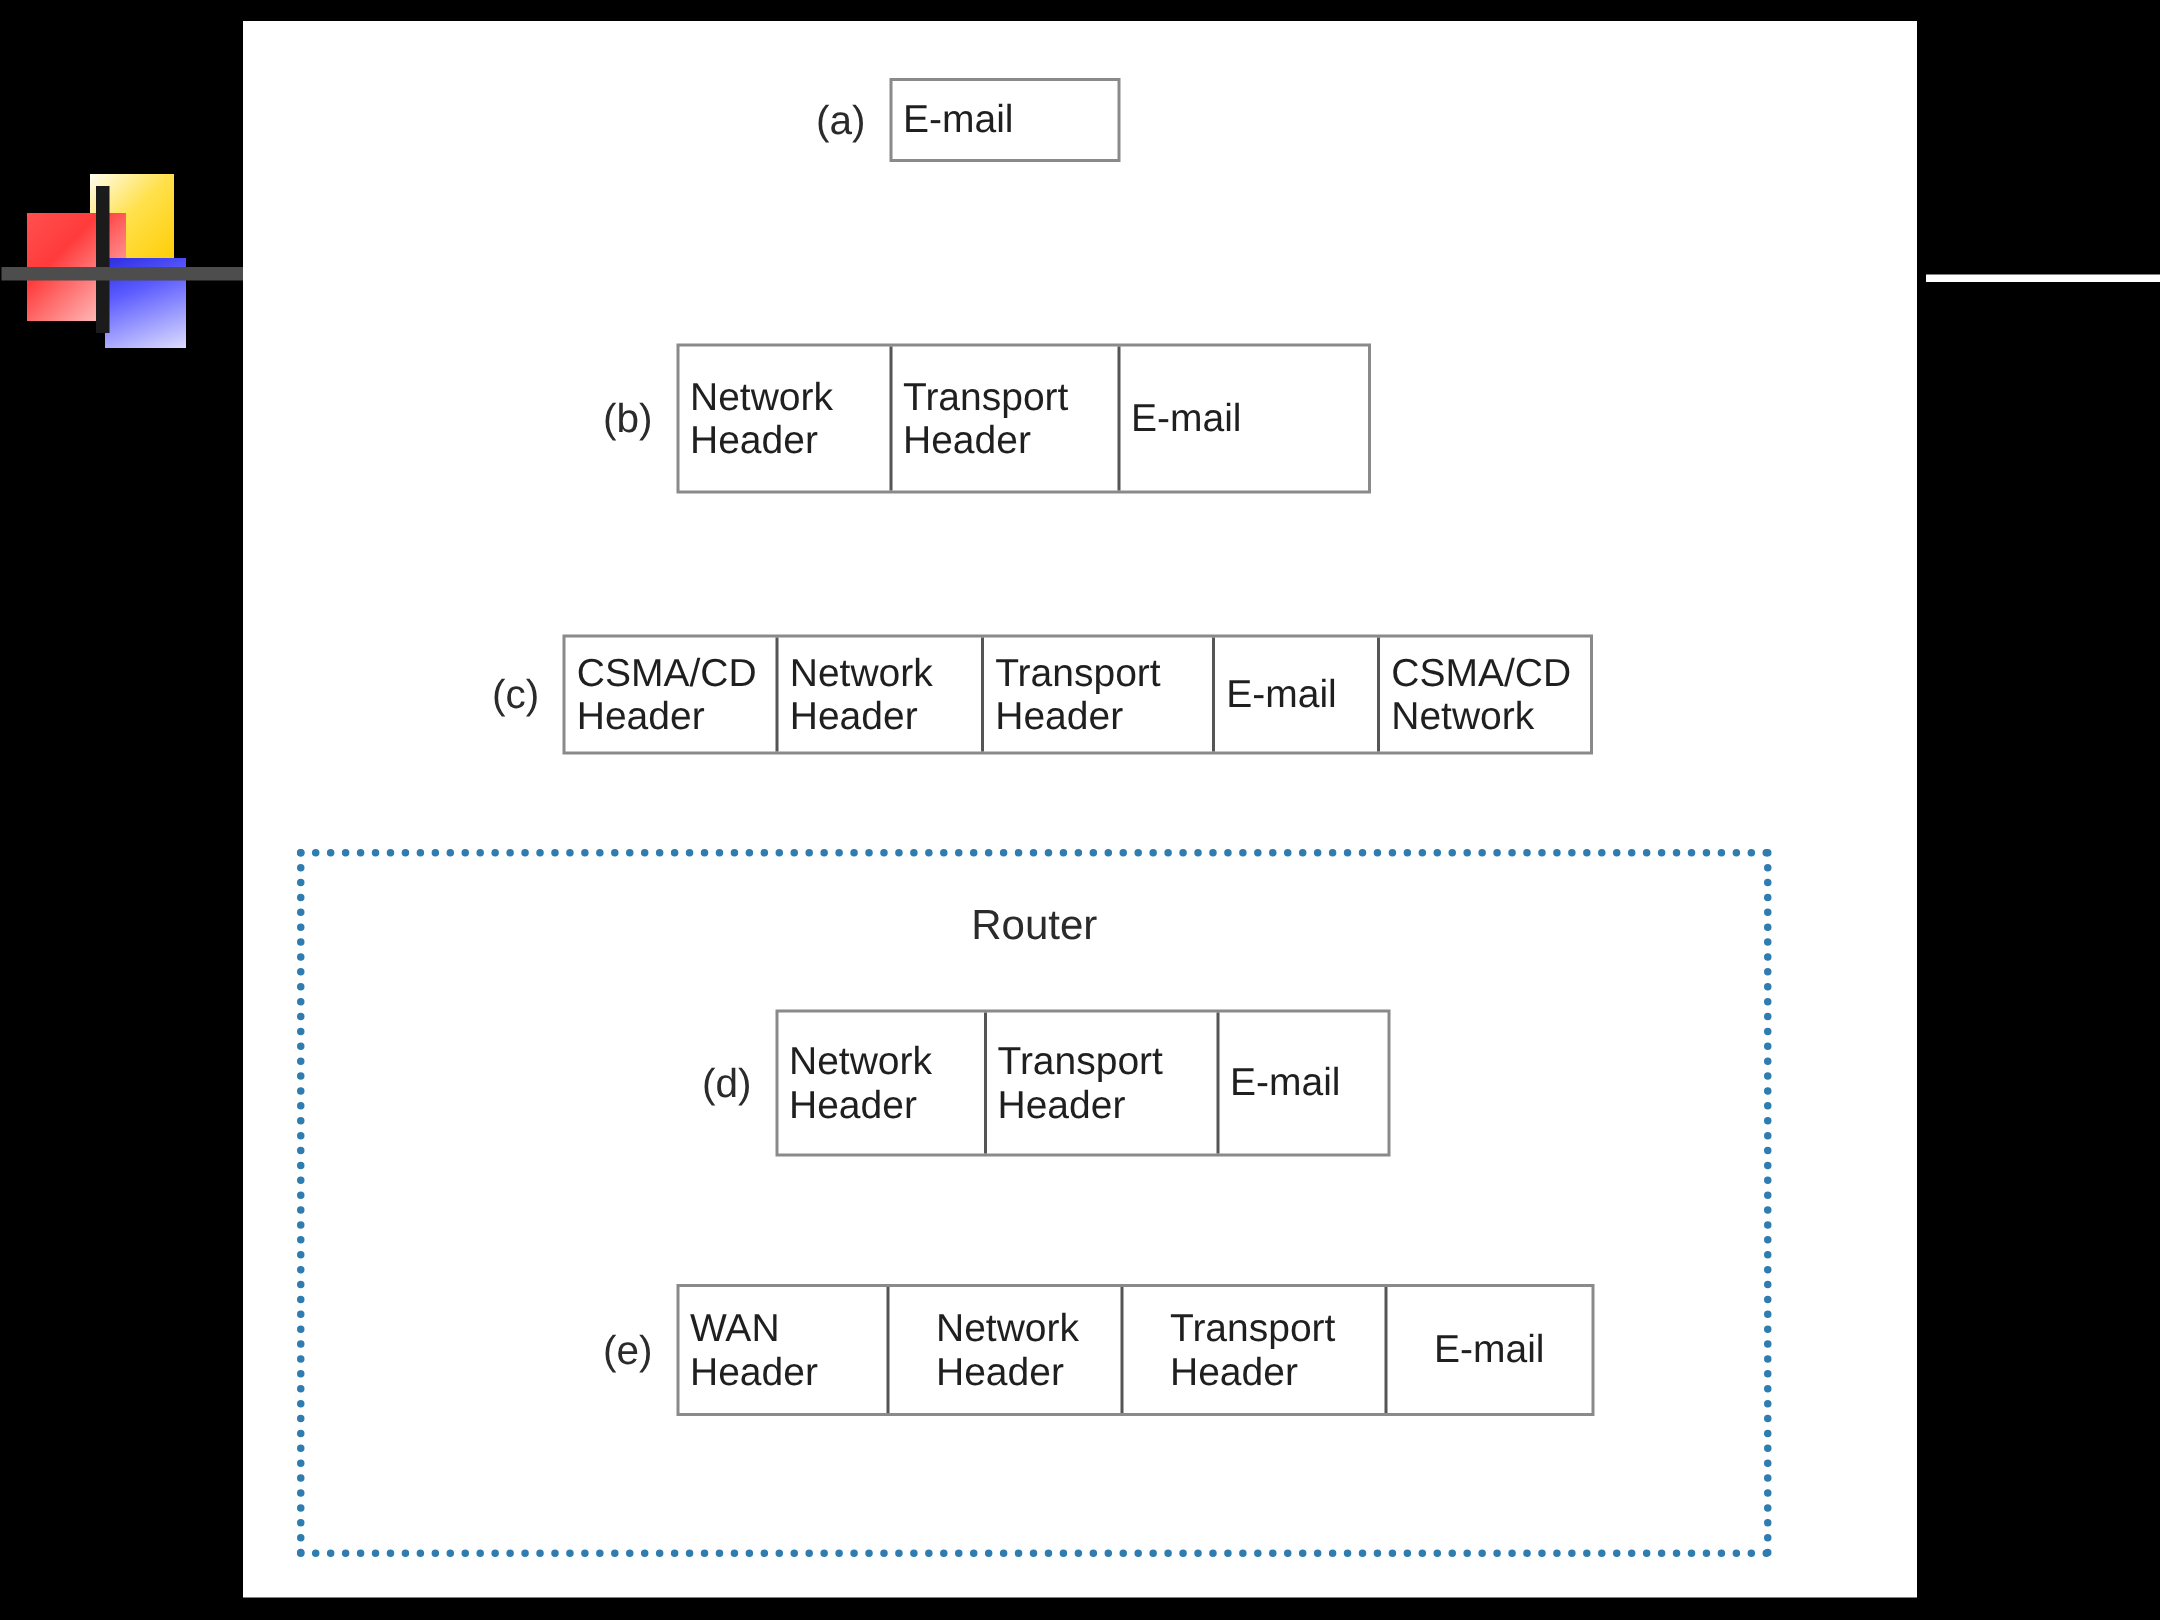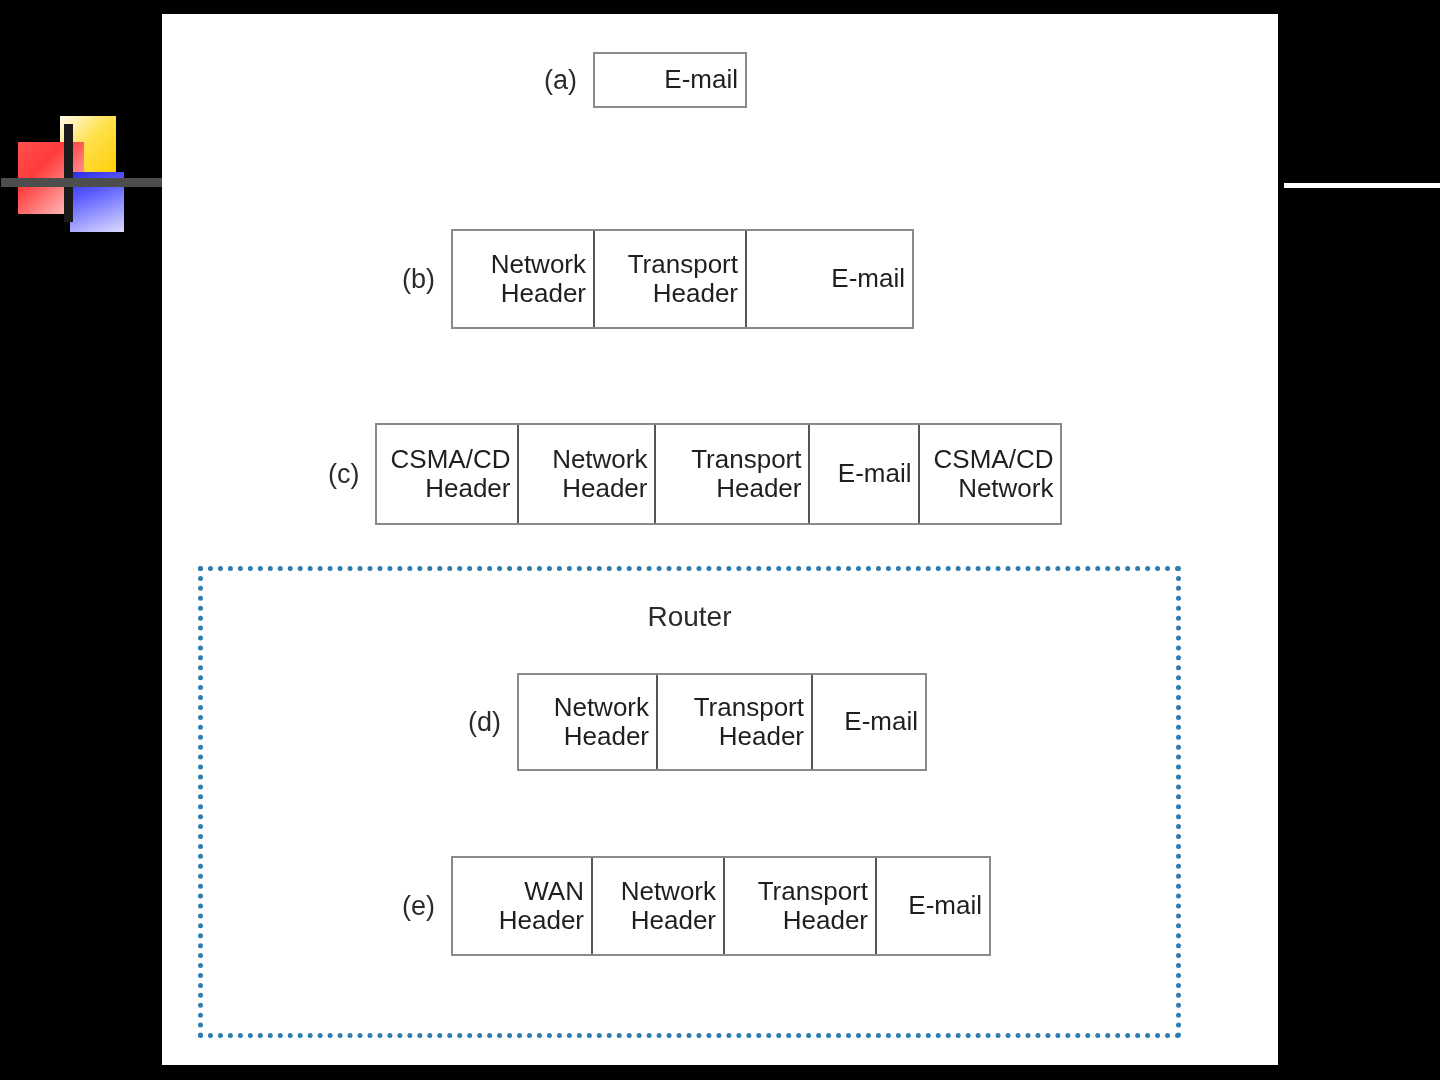--- a/index.html
+++ b/index.html
@@ -118,21 +118,21 @@
     display: flex;
     border: 2px solid #8a8a8a;
     background: #ffffff;
     box-sizing: border-box;
   }
   .pdu-cell {
     box-sizing: border-box;
     border-right: 2px solid #555555;
     display: flex;
     flex-direction: column;
-    align-items: flex-end;
+    align-items: flex-start;
     justify-content: center;
     font-size: 26px;
     color: #1f1f1f;
     line-height: 1.12;
     padding: 0 7px;
     text-align: center;
     white-space: nowrap;
     font-family: "Liberation Sans", sans-serif;
   }
   .pdu-cell:last-child { border-right: none; }
@@ -143,35 +143,35 @@
   #row-a .pdu-boxes { height: 56px; }
   #row-a .pdu-cell  { width: 150px; }
 
   #row-b  { left: 240px; top: 215px; }
   #row-b .pdu-boxes { height: 100px; }
   #row-b .c-net { width: 142px; }
   #row-b .c-trn { width: 152px; }
   #row-b .c-eml { width: 165px; }
 
   #row-c  { left: 166px; top: 409px; }
-  #row-c .pdu-boxes { height: 102px; }
+  #row-c .pdu-boxes { height: 80px; }
   #row-c .c-csh { width: 142px; }
   #row-c .c-net { width: 137px; }
   #row-c .c-trn { width: 154px; }
   #row-c .c-eml { width: 110px; }
   #row-c .c-cst { width: 140px; }
 
   #row-d  { left: 306px; top: 659px; }
   #row-d .pdu-boxes { height: 98px; }
   #row-d .c-net { width: 139px; }
   #row-d .c-trn { width: 155px; }
   #row-d .c-eml { width: 112px; }
 
   #row-e  { left: 240px; top: 842px; }
-  #row-e .pdu-boxes { height: 100px; }
+  #row-e .pdu-boxes { height: 88px; gap: 24px; }
   #row-e .c-wan { width: 140px; }
   #row-e .c-net { width: 132px; }
   #row-e .c-trn { width: 152px; }
   #row-e .c-eml { width: 112px; }
 
   
   #router-box {
     position: absolute;
     left: 36px;
     top: 552px;

